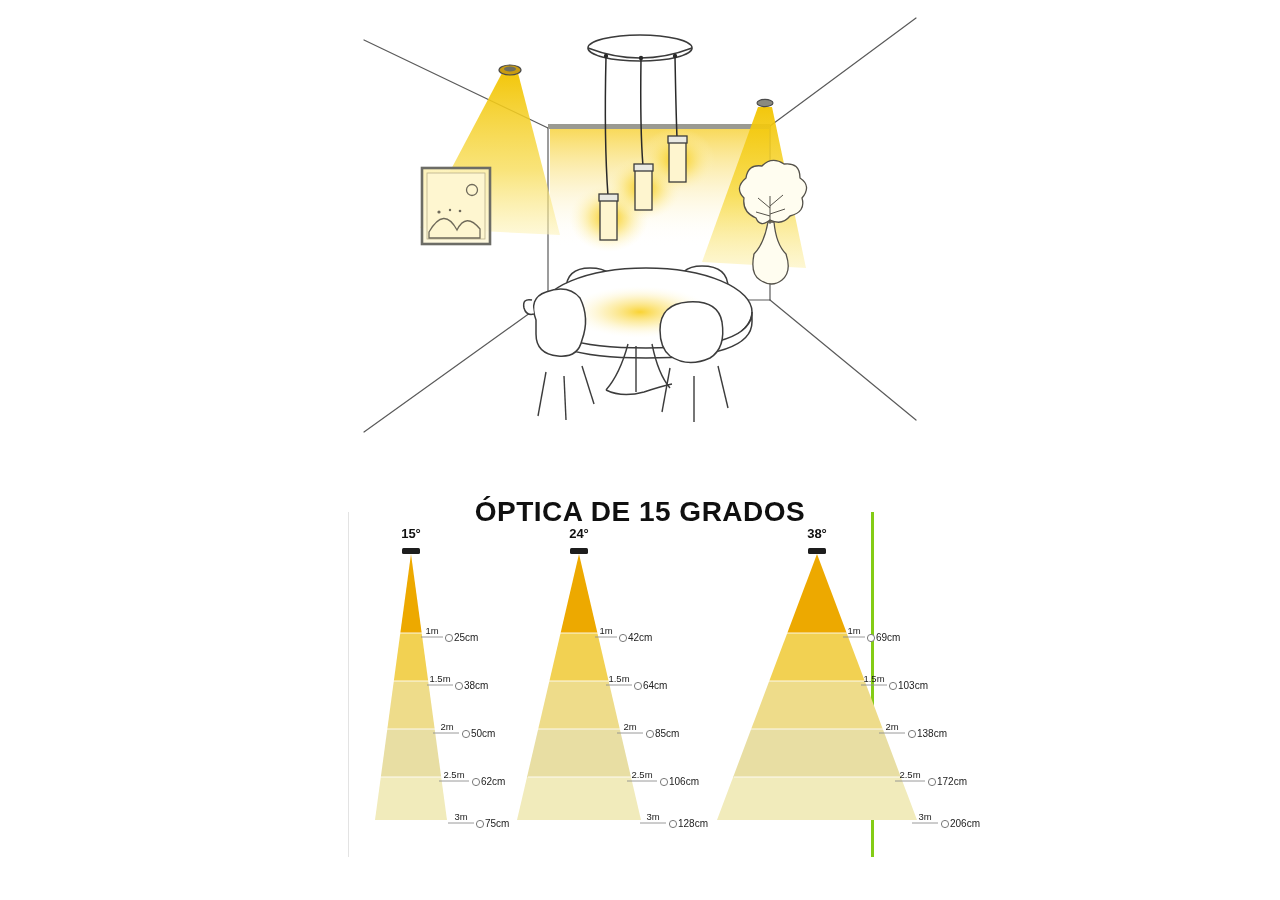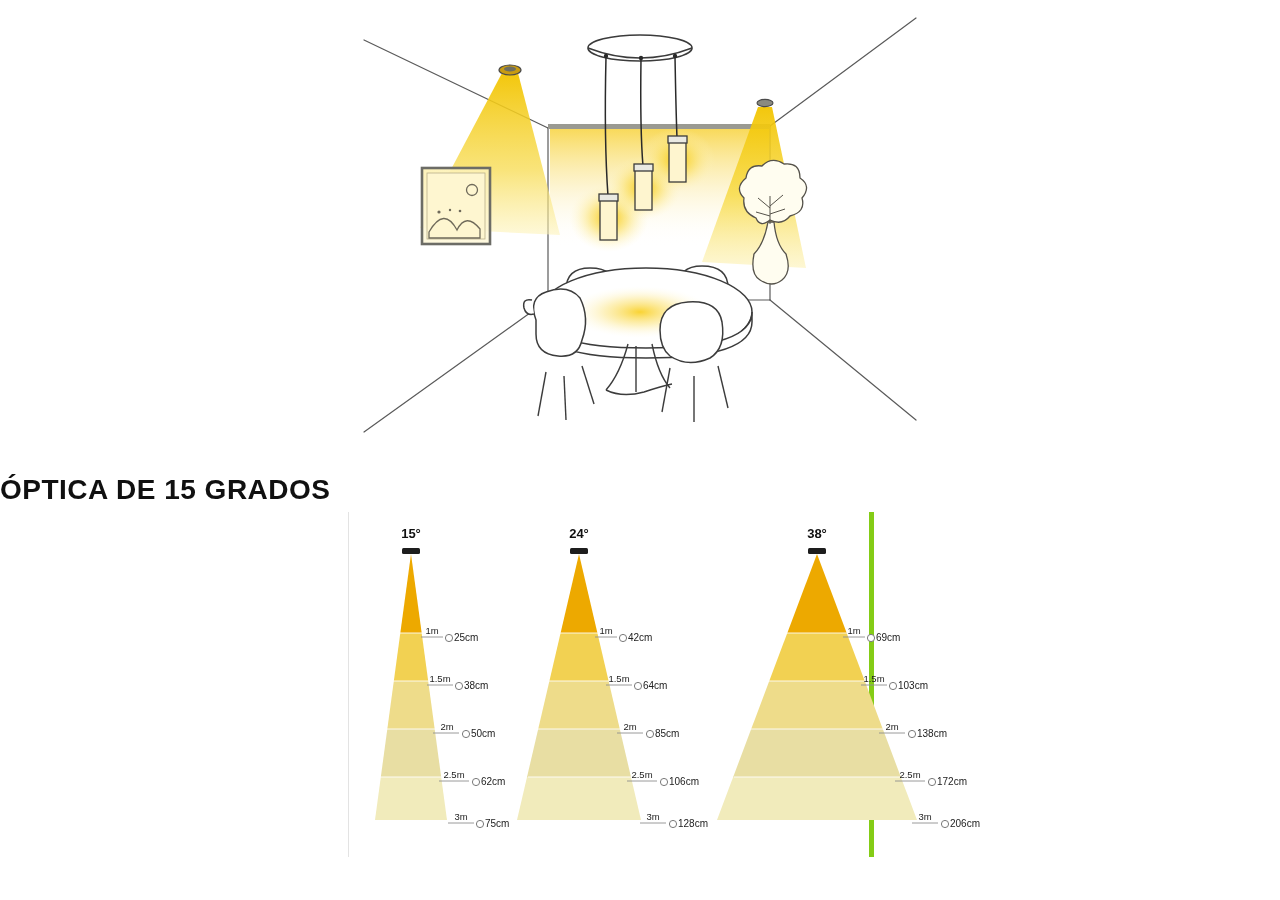--- a/index.html
+++ b/index.html
@@ -13,33 +13,34 @@
   .page{position:relative;width:1280px;height:900px;background:#fff;}
 
   
   .illustration{
     position:absolute;left:0;top:0;width:1280px;height:460px;
   }
   .illustration svg{display:block;margin:0 auto;}
 
   
   .chart-title{
-    position:absolute;left:0;top:474px;width:1280px;
+    position:absolute;left:0;top:496px;width:1280px;
+    text-align:center;
     font-size:28px;
     font-weight:bold;
     letter-spacing:0.5px;
     color:#101010;
     font-family:"Liberation Sans", sans-serif;
   }
 
   
   .beam-panel{
     position:absolute;left:348px;top:512px;width:526px;height:345px;
     border-left:1px solid #e3e3e3;
-    border-right:5px solid #84cc16;
+    border-right:3px solid #84cc16;
     box-sizing:border-box;
   }
   .beam-panel svg{display:block;}
 
   .ang-label{
     font-family:"Liberation Sans", sans-serif;
     font-size:13px;font-weight:bold;fill:#111;
   }
   .dist-label{
     font-family:"Liberation Sans", sans-serif;

